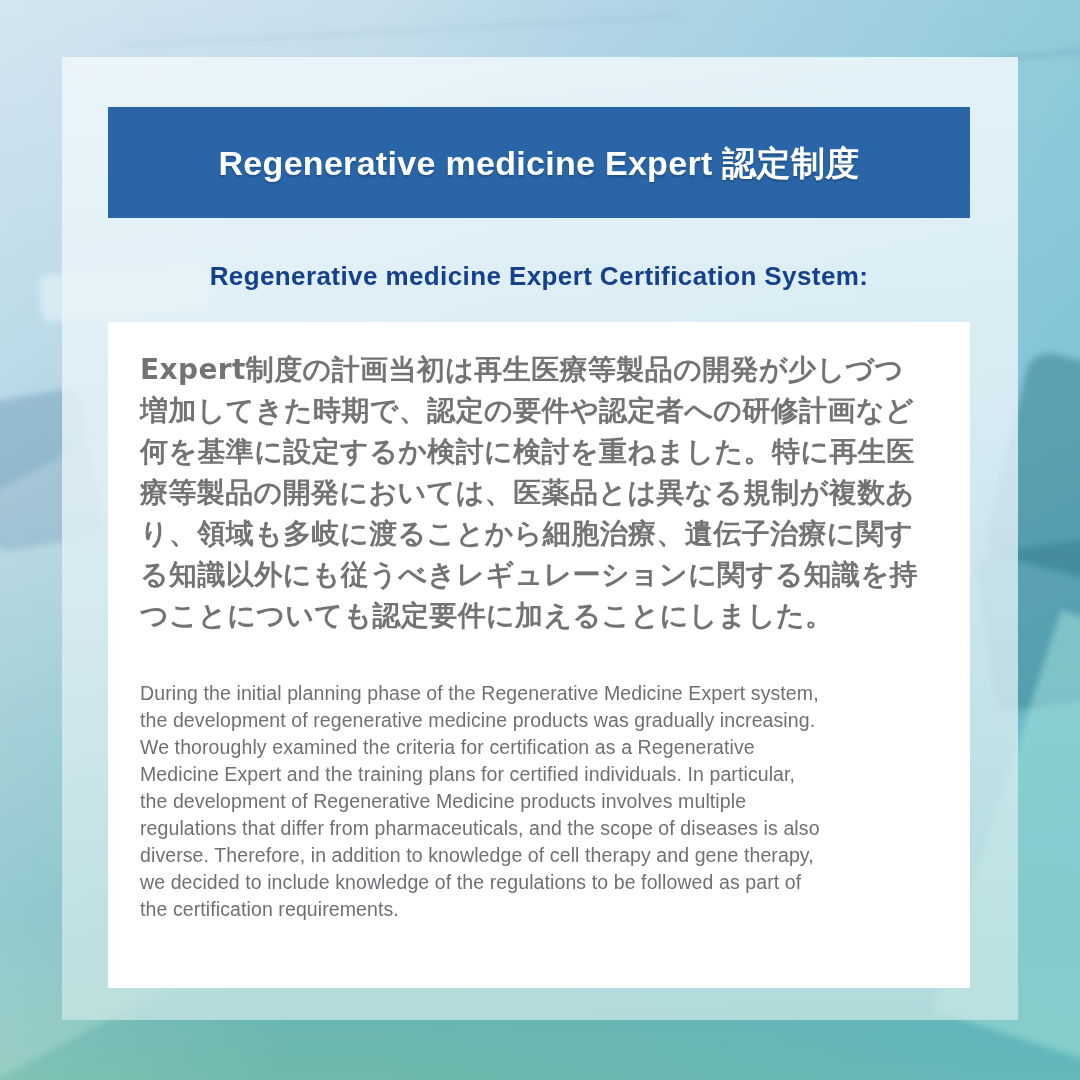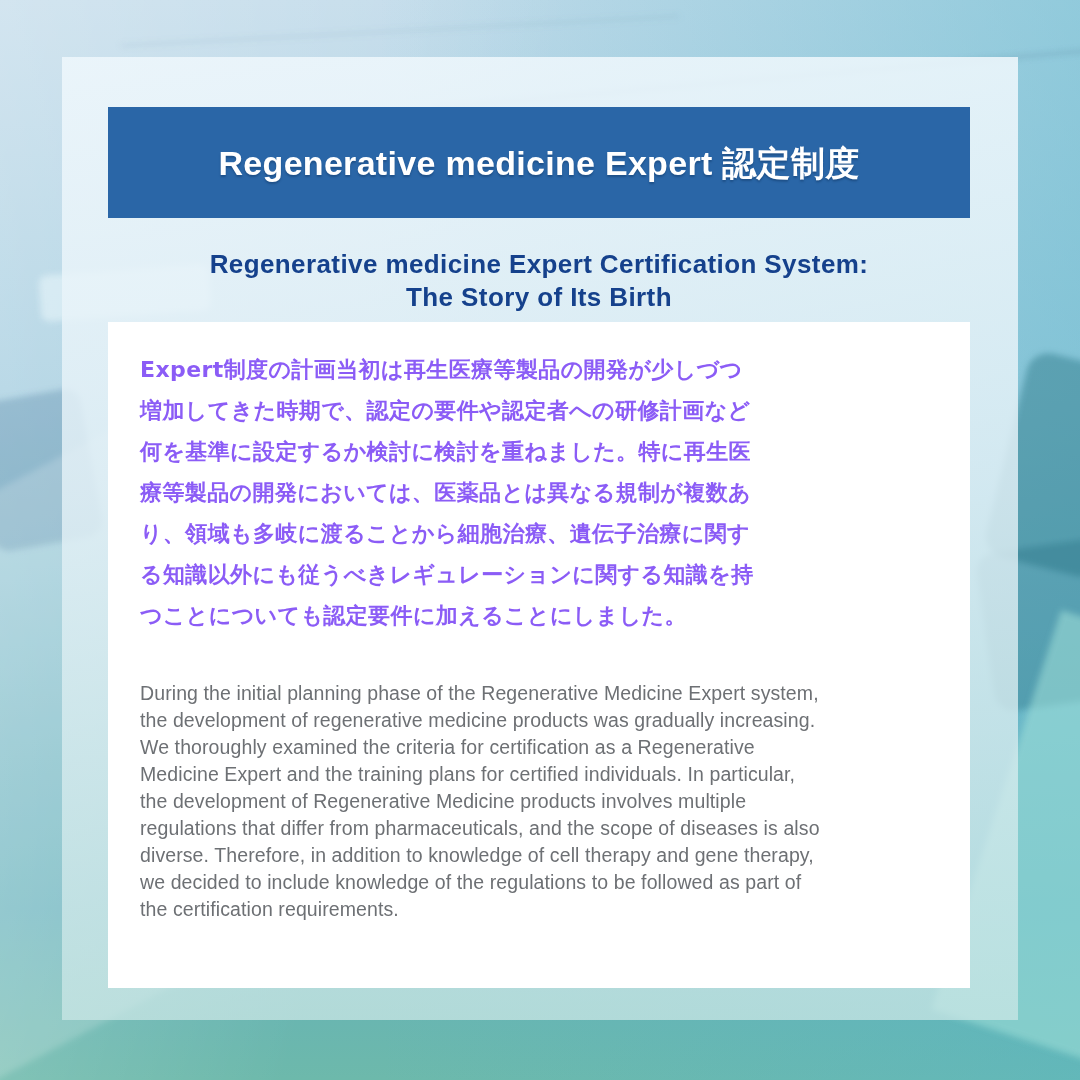--- a/index.html
+++ b/index.html
@@ -55,44 +55,44 @@
     text-align: center;
     font-weight: 700;
     font-size: 34px;
     line-height: 48px;
     letter-spacing: 0.3px;
     text-shadow: 0 2px 2px rgba(10,40,80,0.35);
   }
 
   .subtitle {
     position: absolute;
-    left: 108px; top: 248px; width: 862px;
+    left: 108px; top: 260px; width: 862px;
     text-align: center;
     color: #15418c;
     font-weight: 700;
     font-size: 26px;
     line-height: 33px;
     letter-spacing: 0.4px;
   }
 
   .card {
     position: absolute;
     left: 108px; top: 322px; width: 862px; height: 666px;
     background: #ffffff;
     box-sizing: border-box;
     padding: 27px 30px 0 32px;
   }
 
   .jp-paragraph {
     margin: 0;
     white-space: pre-line;
-    color: #8b5cf6;
+    color: #737373;
     font-family: "DejaVu Sans", sans-serif;
     font-weight: 700;
-    font-size: 22px;
+    font-size: 28px;
     line-height: 41px;
     letter-spacing: 0.4px;
   }
 
   .en-paragraph {
     margin: 44px 0 0 0;
     white-space: pre-line;
     color: #6d7074;
     font-size: 19.5px;
     line-height: 27px;
@@ -114,21 +114,20 @@
   <div class="photo-hint hint-table-right"></div>
 
   <div class="overlay"></div>
 
   <div class="banner">
     <div>Regenerative medicine Expert 認定制度</div>
   </div>
 
   <div class="subtitle">
     <div>Regenerative medicine Expert Certification System:</div>
-    <div>The Story of Its Birth</div>
   </div>
 
   <div class="card">
     <p class="jp-paragraph">Expert制度の計画当初は再生医療等製品の開発が少しづつ
 増加してきた時期で、認定の要件や認定者への研修計画など
 何を基準に設定するか検討に検討を重ねました。特に再生医
 療等製品の開発においては、医薬品とは異なる規制が複数あ
 り、領域も多岐に渡ることから細胞治療、遺伝子治療に関す
 る知識以外にも従うべきレギュレーションに関する知識を持
 つことについても認定要件に加えることにしました。</p>

